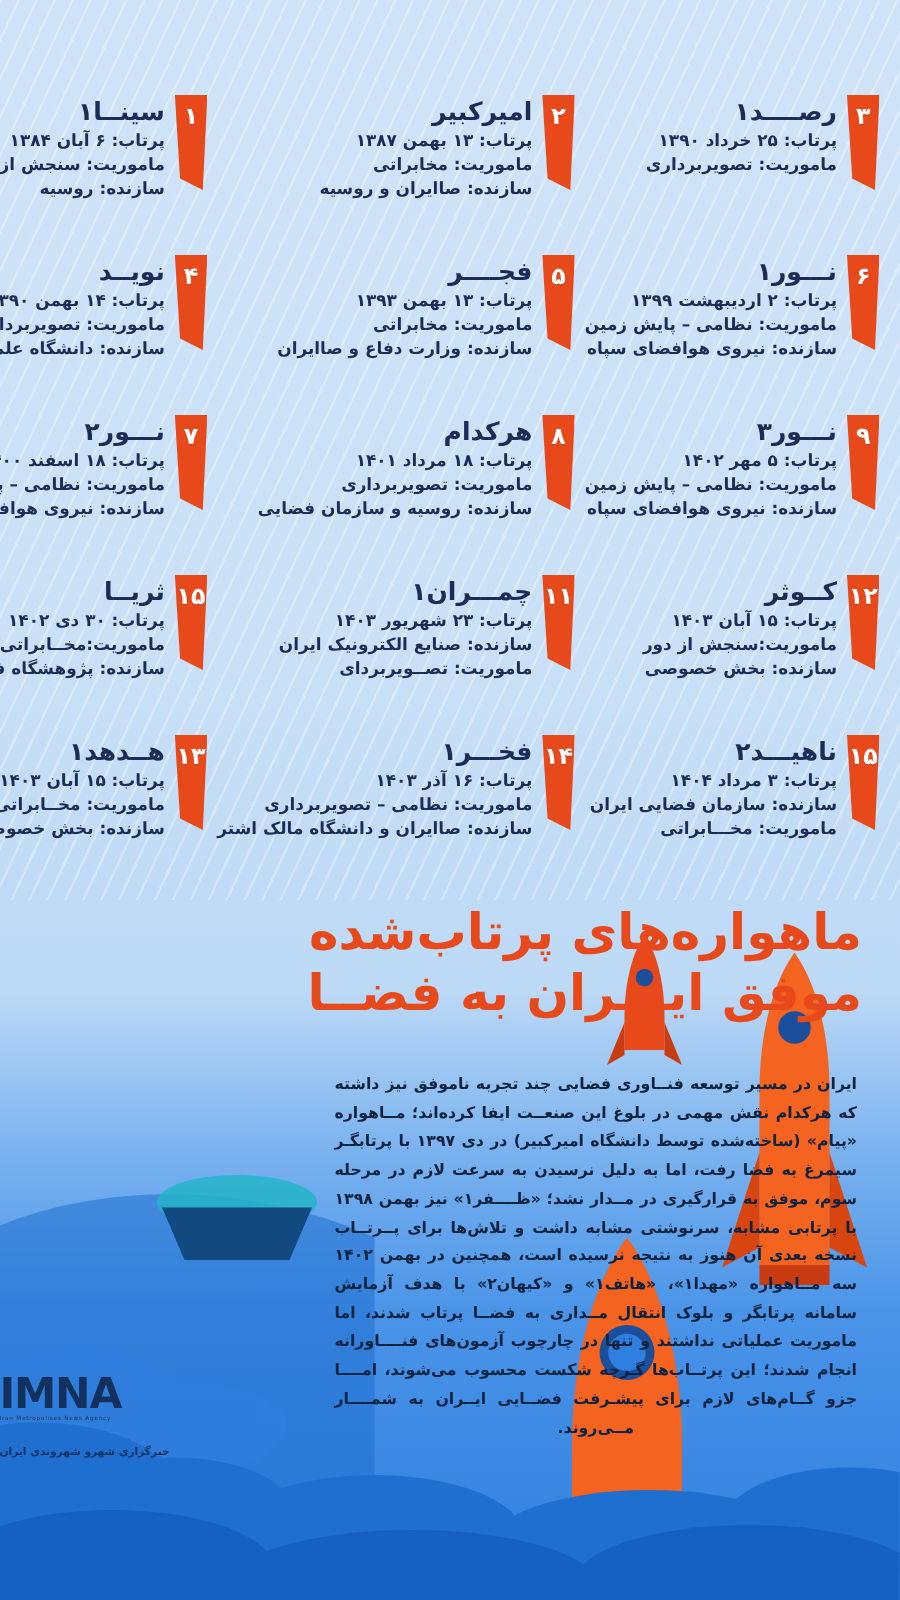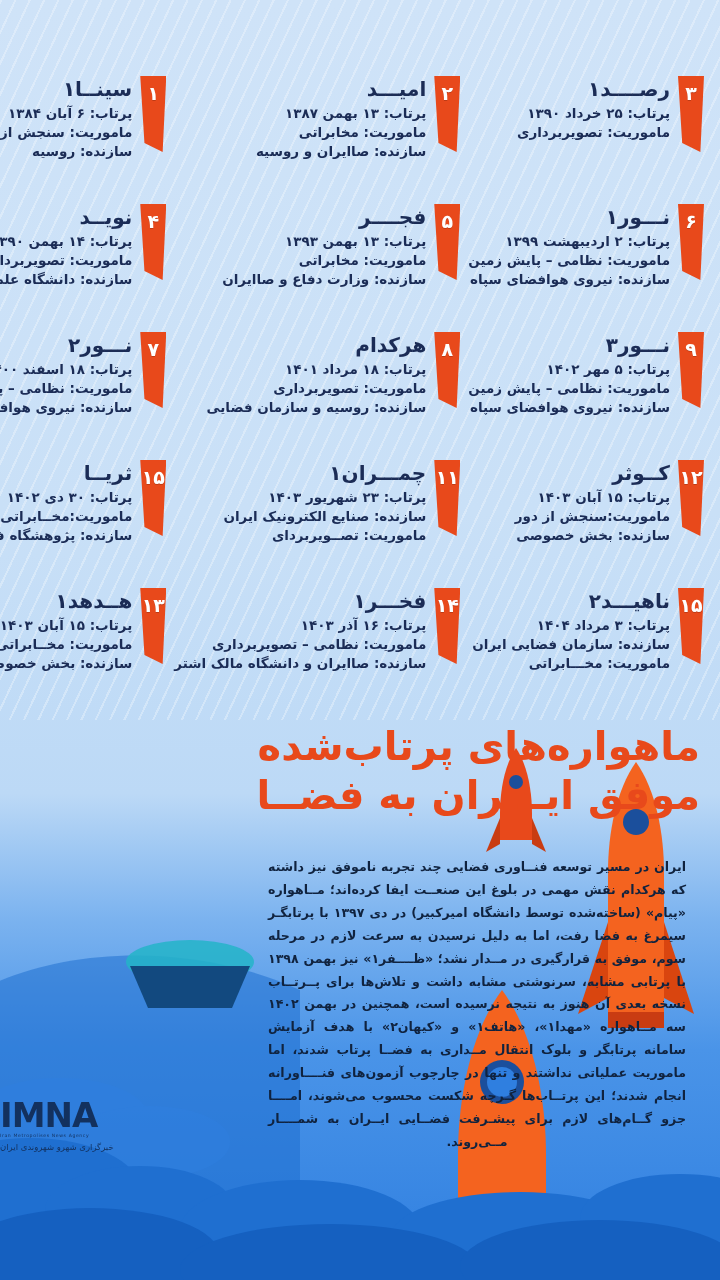--- a/index.html
+++ b/index.html
@@ -85,21 +85,21 @@
     color: #1b2c56;
     font-size: 13.5px;
     font-weight: 600;
     line-height: 1.42;
     white-space: nowrap;
   }
 
   
   .title-block {
     position: absolute;
-    right: 20px;
+    right: 30px;
     top: 722px;
     width: 450px;
     text-align: right;
   }
   .title-line {
     color: #e8491b;
     font-size: 40px;
     font-weight: 700;
     line-height: 1.22;
     white-space: nowrap;
@@ -140,22 +140,22 @@
   .logo-sub-en {
     font-size: 4.6px;
     color: #13315e;
     letter-spacing: .6px;
     direction: ltr;
     margin-top: 1px;
   }
   .logo-sub-fa {
     font-size: 8.5px;
     color: #13315e;
-    margin-top: 4px;
-    font-weight: 400;
+    margin-top: 19px;
+    font-weight: 700;
   }
 
   
   .scene { position:absolute; left:0; top:690px; width:720px; height:590px; pointer-events:none; }
 </style>
 </head>
 <body>
 
 <div class="page">
 
@@ -171,21 +171,21 @@
         <div class="sat-name">رصــــد۱</div>
         <div class="sat-line">پرتاب: ۲۵ خرداد ۱۳۹۰</div>
         <div class="sat-line">ماموریت: تصویربرداری</div>
       </div>
     </div>
     <div class="card">
       <div class="flag">
           <span>۲</span>
         </div>
       <div class="card-body">
-        <div class="sat-name">امیـــد</div>
+        <div class="sat-name">امیرکبیر</div>
         <div class="sat-line">پرتاب: ۱۳ بهمن ۱۳۸۷</div>
         <div class="sat-line">ماموریت: مخابراتی</div>
         <div class="sat-line">سازنده: صاایران و روسیه</div>
       </div>
     </div>
     <div class="card">
       <div class="flag">
           <span>۱</span>
         </div>
       <div class="card-body">

